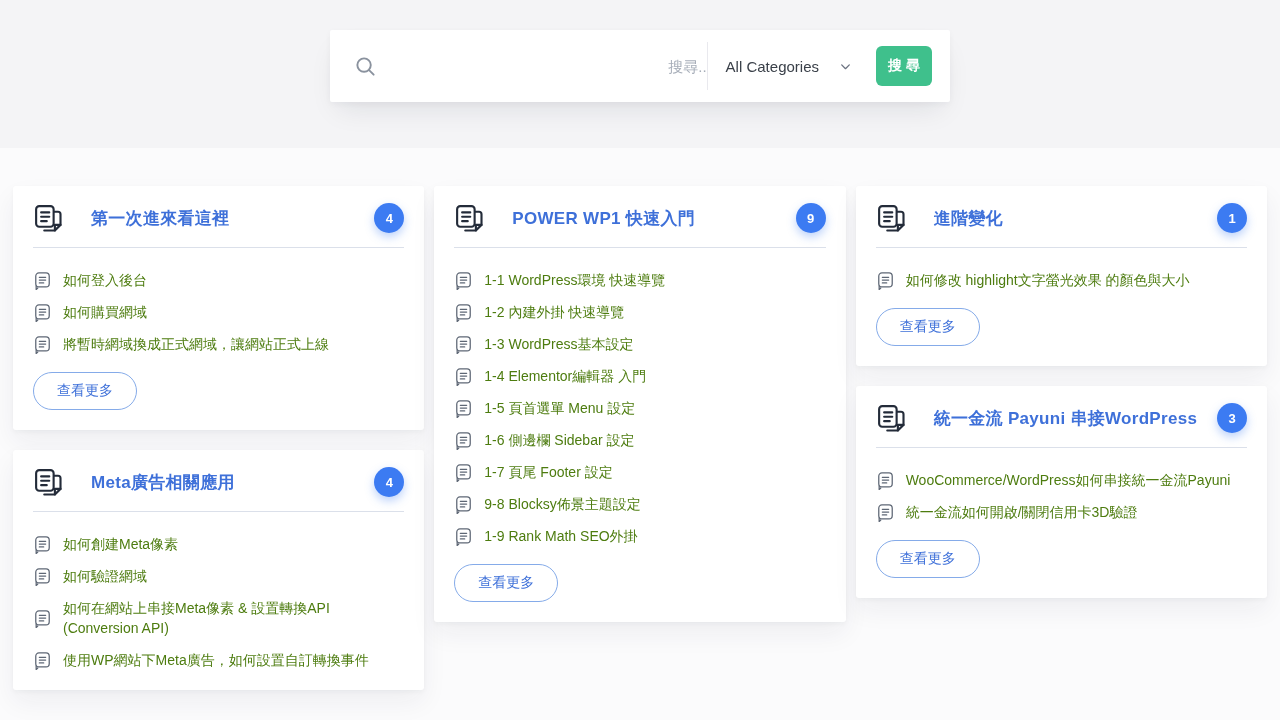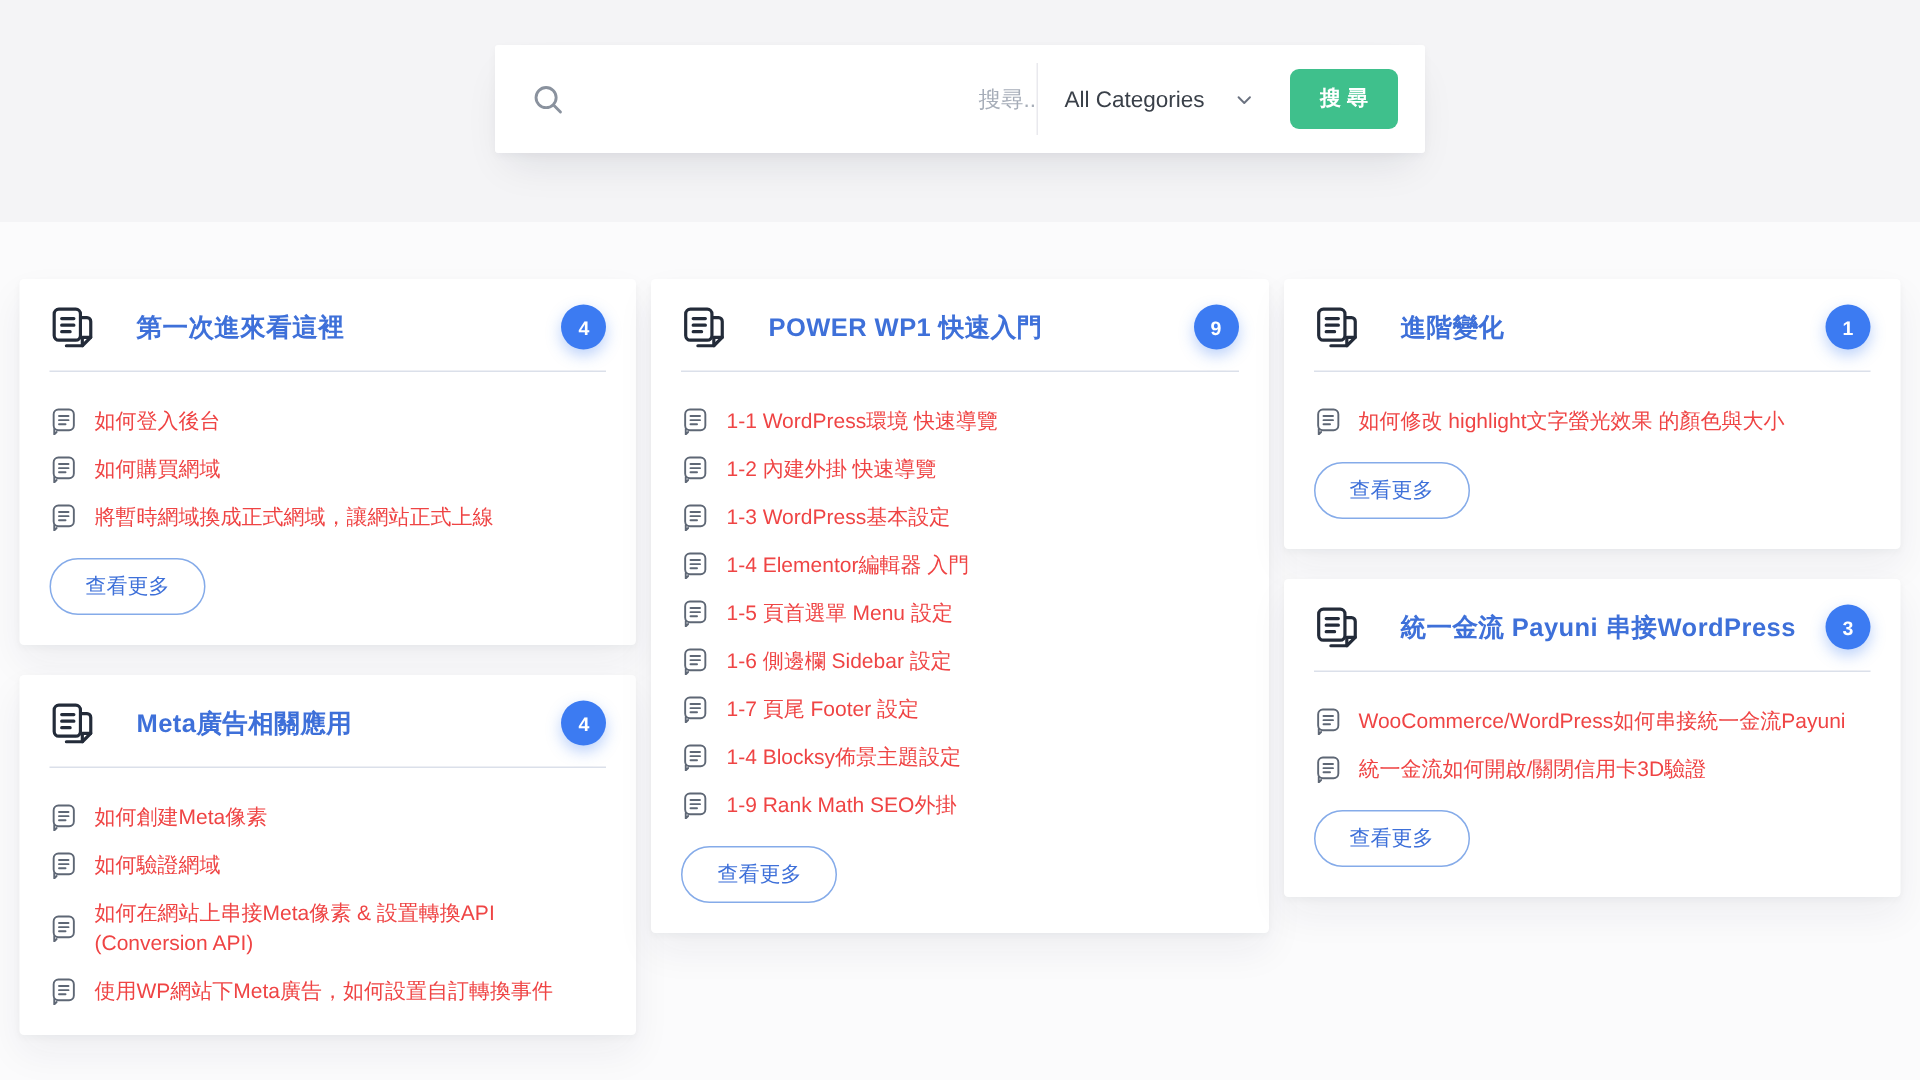--- a/index.html
+++ b/index.html
@@ -31,21 +31,21 @@
     font-family:inherit; background:transparent; min-width:0;text-align:right;
   }
   .search-input::placeholder { color:#a6adb8; }
   .v-divider { flex:none; width:1px; height:48px; background:#e9e9ee; }
   .category-select {
     flex:none; display:flex; align-items:center; gap:20px;
     padding:0 24px 0 18px; cursor:pointer;
     font-size:15px; color:#3a4049;
   }
   .search-btn {
-    flex:none; width:72px; height:40px;
+    flex:none; width:56px; height:40px;
     background:#3fc08c; border:none; border-radius:6px;
     color:#fff; font-size:14px; font-weight:700;
     font-family:inherit; cursor:pointer; margin-right:8px;
   }
 
   
   .main {
     padding:38px 13px 0;
     display:grid;
     grid-template-columns:repeat(3, 1fr);
@@ -72,21 +72,21 @@
     margin-left:auto; flex:none;
     width:30px; height:30px; border-radius:50%;
     background:#3c7bf2; color:#fff;
     font-size:13px; font-weight:700;
     display:flex; align-items:center; justify-content:center;
     box-shadow:0 4px 10px rgba(60,123,242,.35);
   }
   .card-list { padding-top:22px; display:flex; flex-direction:column; gap:12px; }
   .item {
     display:flex; align-items:center; gap:11px;
-    font-size:14px; color:#ef4444; line-height:20px; cursor:pointer;
+    font-size:14px; color:#4d7c0f; line-height:20px; cursor:pointer;
   }
   .item .ico { flex:none; display:flex; }
   .more-btn {
     margin-top:18px; align-self:flex-start;
     background:#fff; border:1px solid #85abe9; border-radius:999px;
     color:#3e70d9; font-size:14px; font-family:Liberation Mono, monospace;
     padding:9px 23px; cursor:pointer;
   }
   .card-body { display:flex; flex-direction:column; align-items:flex-start; }
 </style>
@@ -296,21 +296,21 @@
                 </svg>
               </span>
               <span>1-7 頁尾 Footer 設定</span>
             </div>
           <div class="item">
               <span class="ico">
                 <svg width="19" height="19" viewBox="0 0 24 24">
                   <use href="#i-article"></use>
                 </svg>
               </span>
-              <span>1-4 Blocksy佈景主題設定</span>
+              <span>9-8 Blocksy佈景主題設定</span>
             </div>
           <div class="item">
               <span class="ico">
                 <svg width="19" height="19" viewBox="0 0 24 24">
                   <use href="#i-article"></use>
                 </svg>
               </span>
               <span>1-9 Rank Math SEO外掛</span>
             </div>
         </div>

